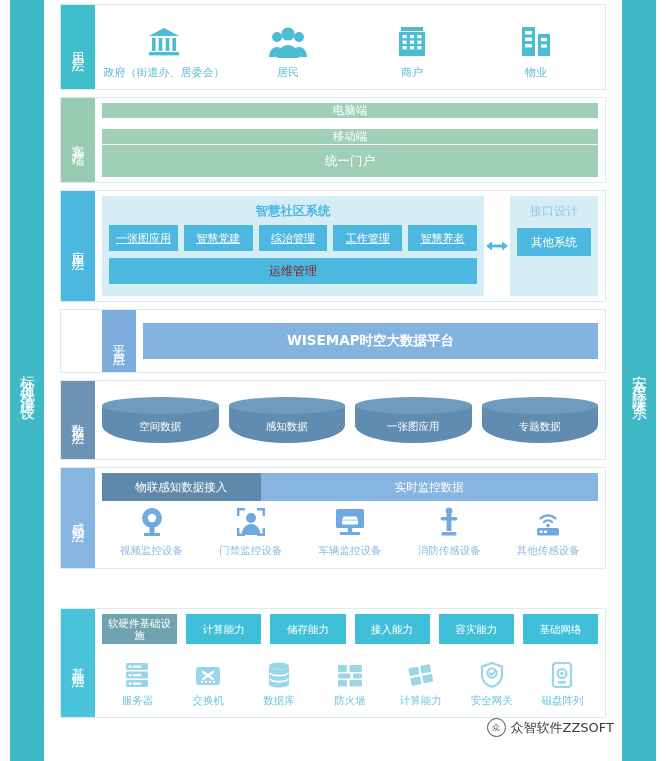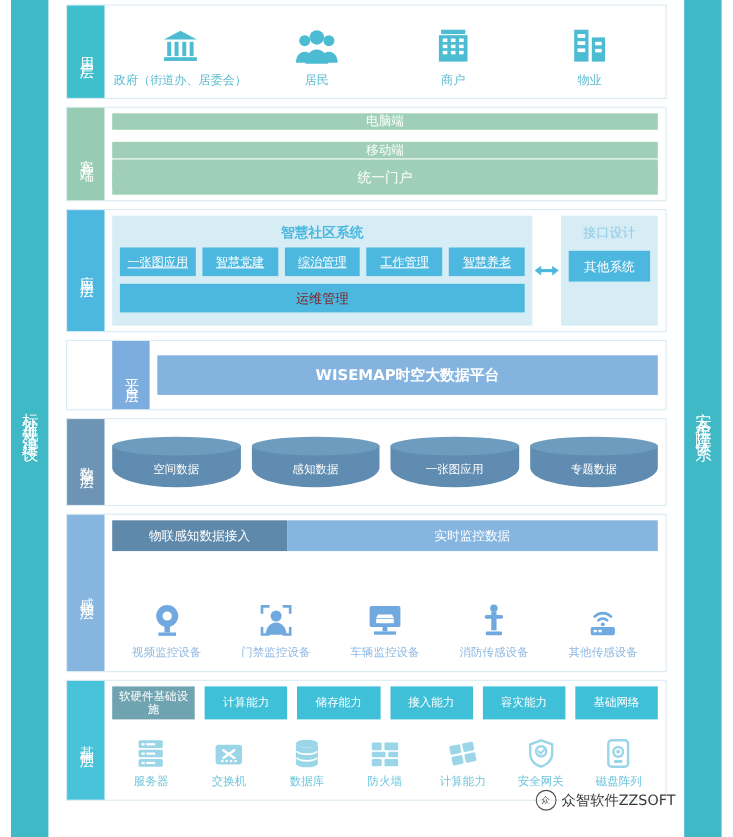--- a/index.html
+++ b/index.html
@@ -131,37 +131,37 @@
   .cyl .top{
     position:absolute;left:0;right:0;top:0;height:17px;
     background:#6e9cbe;border-radius:50%/50%;
   }
   .cyl .lbl{
     position:absolute;left:0;right:0;bottom:9px;text-align:center;
     color:#fff;font-size:10.5px;
   }
 
   
-  .layer-sense{height:144px;}
+  .layer-sense{height:102px;}
   .sense-bar{display:flex;height:28px;}
   .sense-bar .seg-a{
     flex:0 0 32%;background:#5f89ab;color:#fff;font-size:11.5px;
     display:flex;align-items:center;justify-content:center;
   }
   .sense-bar .seg-b{
     flex:1;background:#86b6e0;color:#fff;font-size:11.5px;
     display:flex;align-items:center;justify-content:center;
   }
   .sense-row{display:flex;flex:1;justify-content:space-around;align-items:flex-end;padding-bottom:5px;}
   .sense-item{display:flex;flex-direction:column;align-items:center;width:20%;}
   .sense-item .ico{height:36px;display:flex;align-items:flex-end;justify-content:center;}
   .sense-item .cap{margin-top:7px;color:#8fb8e2;font-size:10.5px;white-space:nowrap;}
 
   
-  .layer-base{height:110px;}
+  .layer-base{height:110px;margin-top:32px;}
   .base-chips{display:flex;gap:9px;height:30px;}
   .bchip{
     flex:1;background:#3fc0d8;color:#fff;font-size:10.5px;line-height:1.15;
     display:flex;align-items:center;justify-content:center;text-align:center;padding:0 2px;
     box-sizing:border-box;
   }
   .bchip.muted{background:#6fa3b0;}
   .base-row{display:flex;flex:1;justify-content:space-around;align-items:flex-end;padding-bottom:4px;}
   .base-item{display:flex;flex-direction:column;align-items:center;width:14.2%;}
   .base-item .ico{height:32px;display:flex;align-items:flex-end;justify-content:center;}

